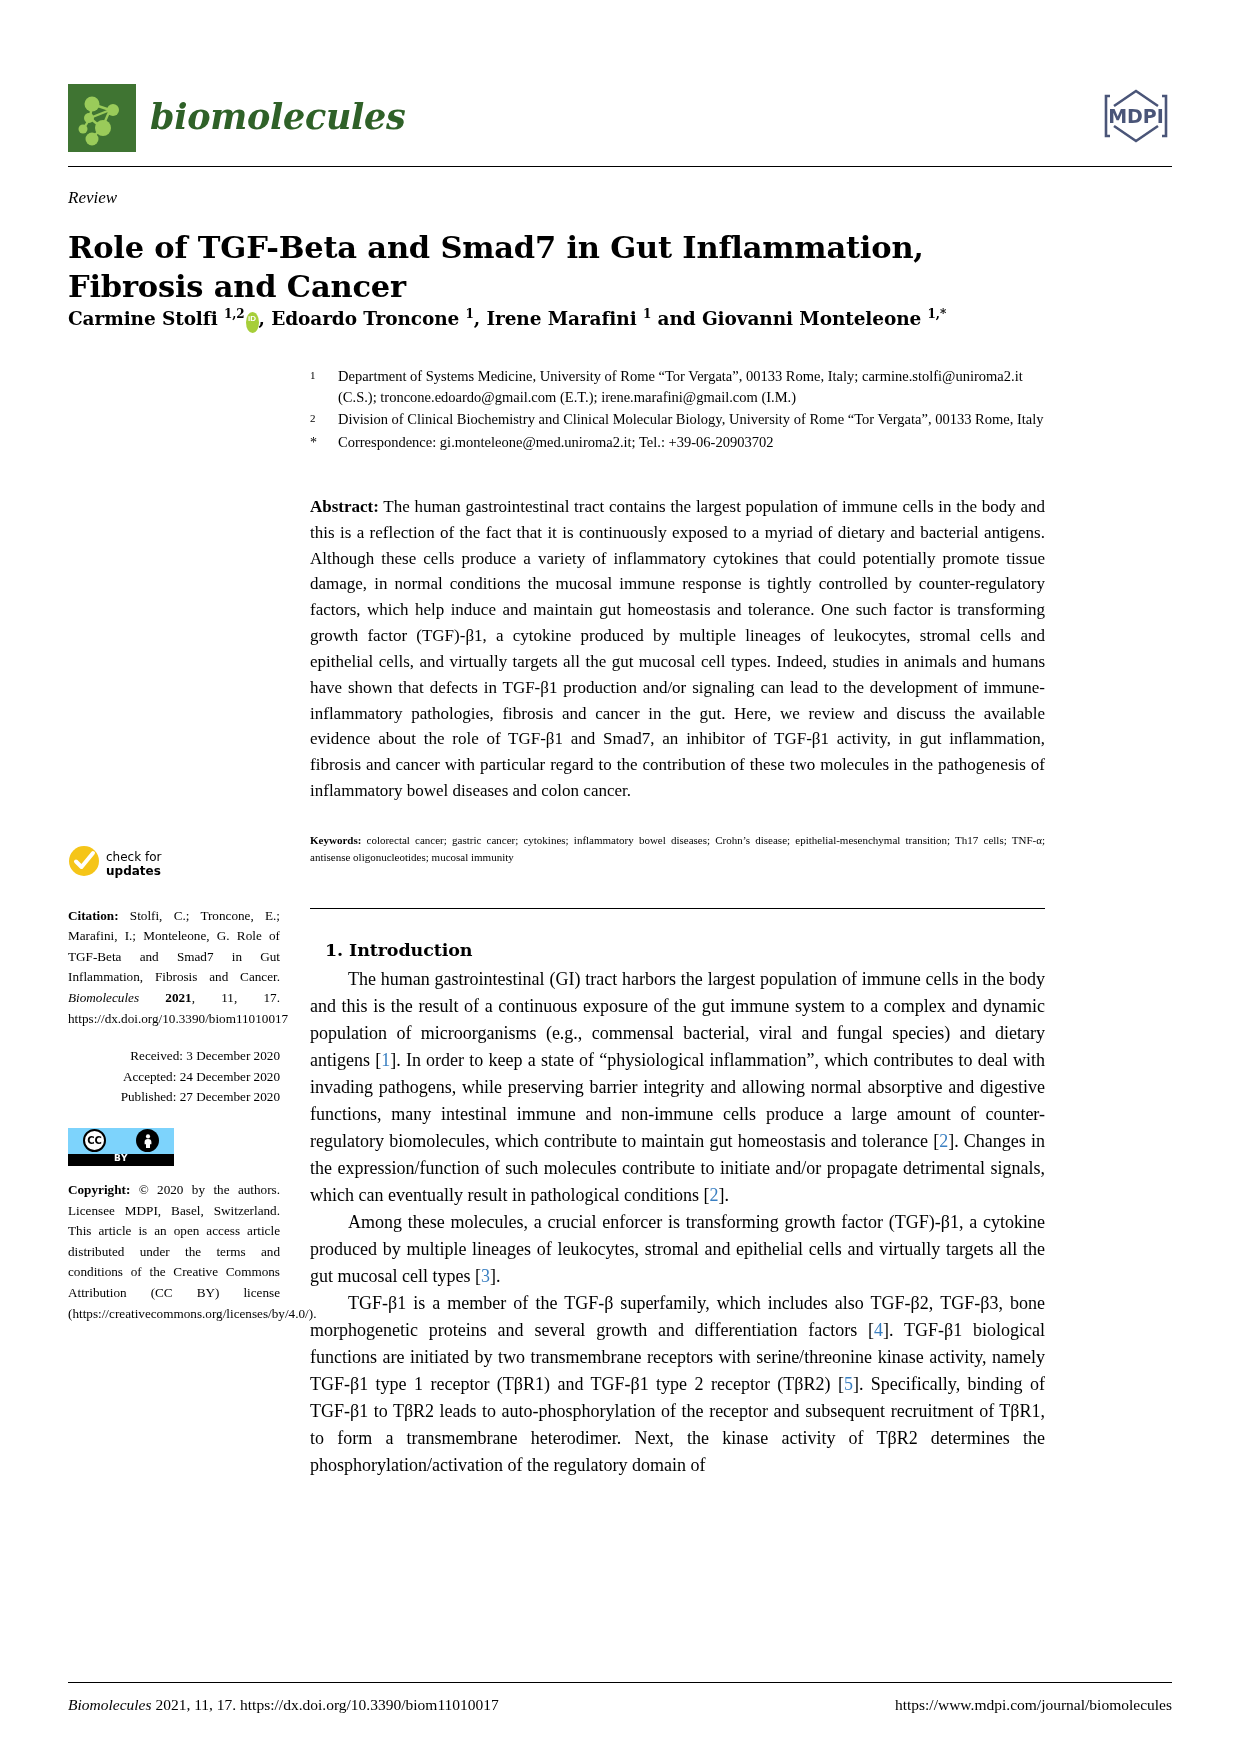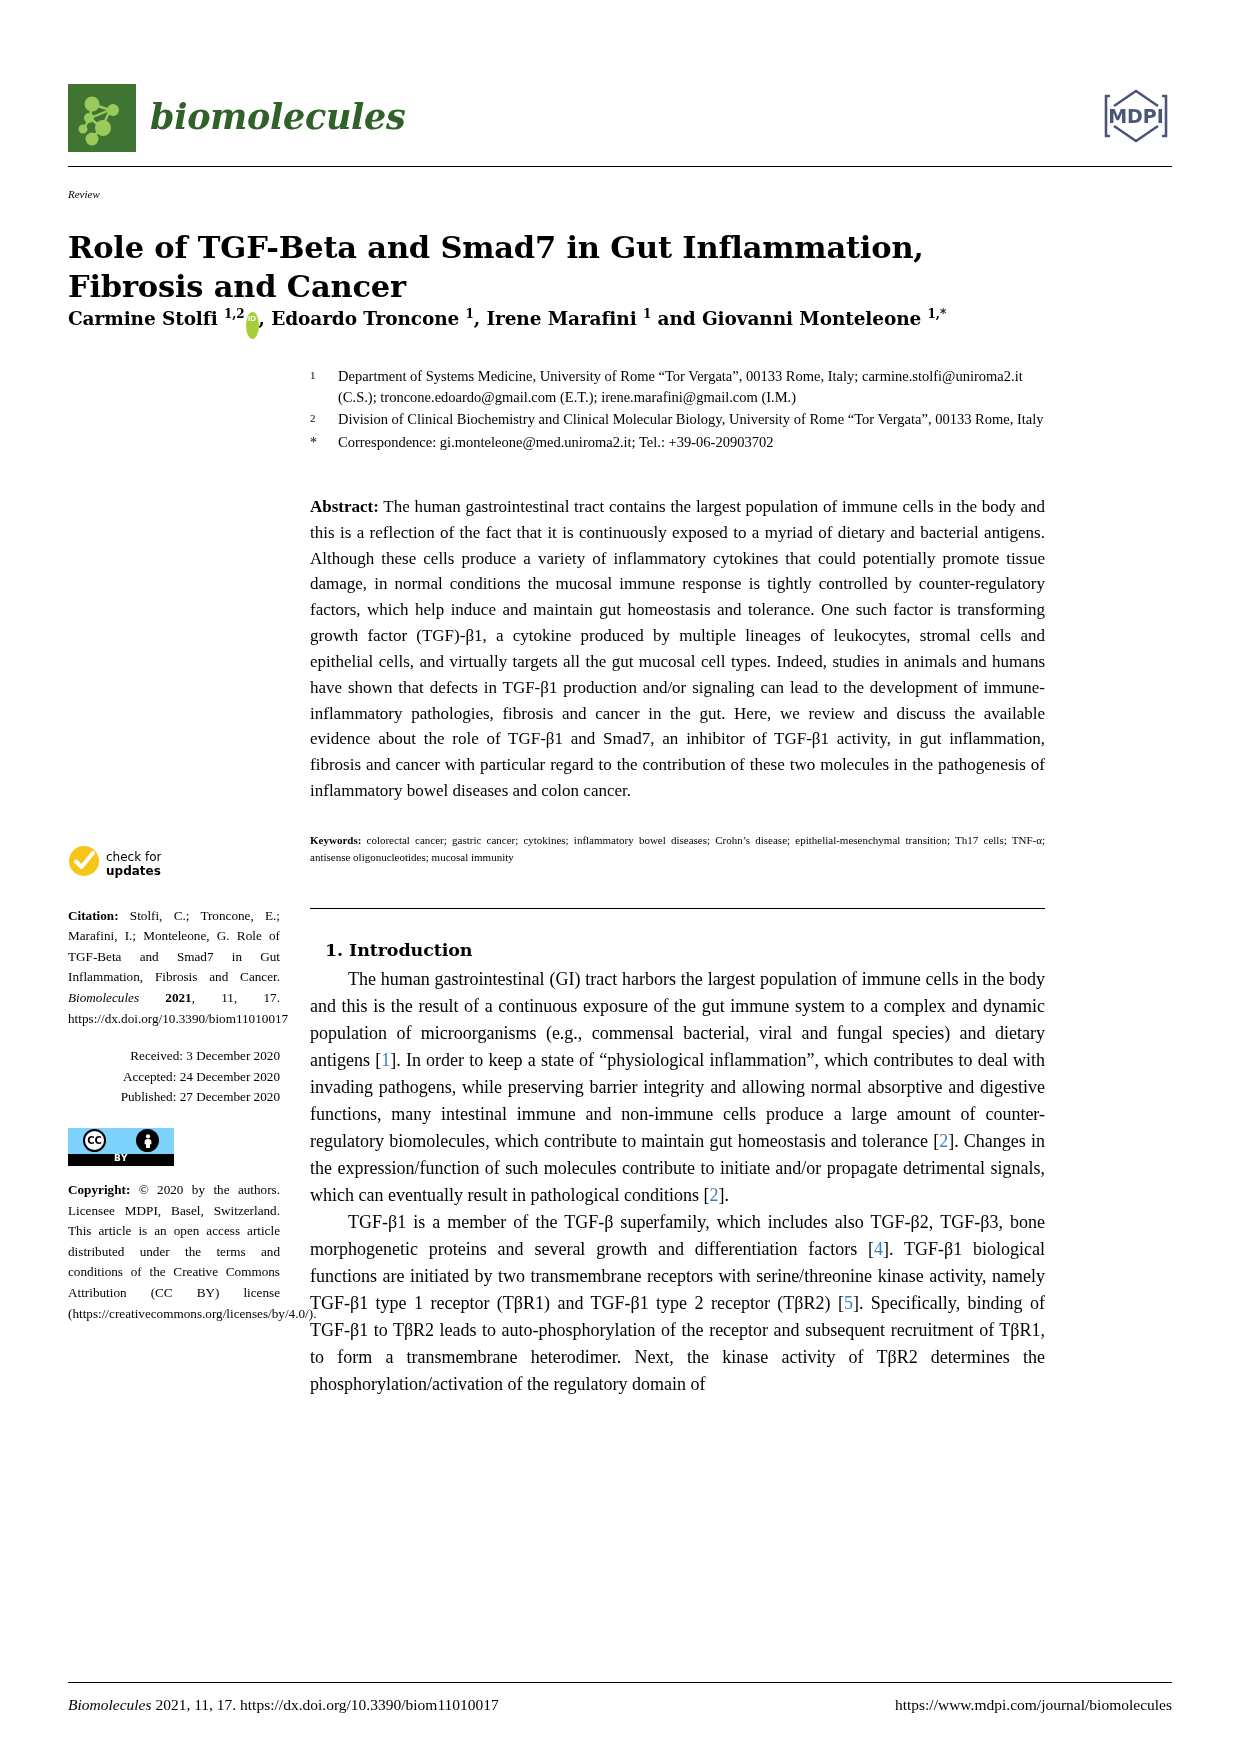--- a/index.html
+++ b/index.html
@@ -64,21 +64,21 @@
     width: 1104px;
     height: 1px;
     background: #000;
   }
 
   
   .article-type {
     position: absolute;
     left: 68px; top: 188px;
     font-style: italic;
-    font-size: 11px;
+    font-size: 17px;
   }
   .article-title {
     position: absolute;
     left: 68px; top: 208px;
     width: 1000px;
     font-family: "DejaVu Serif", "Liberation Serif", serif;
     font-weight: bold;
     font-size: 30.5px;
     line-height: 1.28;
     letter-spacing: -0.2px;
@@ -88,21 +88,21 @@
     left: 68px; top: 307px;
     width: 1010px;
     font-size: 18.5px;
     font-weight: bold;
     font-family: "DejaVu Serif", "Liberation Serif", serif;
     letter-spacing: -0.1px;
   }
   .authors sup { font-size: 12px; font-weight: bold; }
   .orcid {
     display: inline-block;
-    width: 13px; height: 27px;
+    width: 13px; height: 21px;
     border-radius: 50%;
     background: #a6ce39;
     color: #fff;
     font-size: 8px;
     font-weight: bold;
     text-align: center;
     line-height: 13px;
     font-family: "Liberation Sans", sans-serif;
     vertical-align: 4px;
     margin-left: 1px;
@@ -367,20 +367,21 @@
     </div>
 
     <div class="side-block">
       <b>Copyright:</b><span> © 2020 by the authors. Licensee MDPI, Basel, Switzerland. This article is an open access article distributed under the terms and conditions of the Creative Commons Attribution (CC BY) license (https://creativecommons.org/licenses/by/4.0/).</span>
     </div>
   </div>
 
   <div class="body-col">
     <h2 class="sec-title">1. Introduction</h2>
     <p class="body-p">The human gastrointestinal (GI) tract harbors the largest population of immune cells in the body and this is the result of a continuous exposure of the gut immune system to a complex and dynamic population of microorganisms (e.g., commensal bacterial, viral and fungal species) and dietary antigens [<span class="cite">1</span>].  In order to keep a state of “physiological inflammation”, which contributes to deal with invading pathogens, while preserving barrier integrity and allowing normal absorptive and digestive functions, many intestinal immune and non-immune cells produce a large amount of counter-regulatory biomolecules, which contribute to maintain gut homeostasis and tolerance [<span class="cite">2</span>].  Changes in the expression/function of such molecules contribute to initiate and/or propagate detrimental signals, which can eventually result in pathological conditions [<span class="cite">2</span>].</p>
+    <p class="body-p">Among these molecules, a crucial enforcer is transforming growth factor (TGF)-β1, a cytokine produced by multiple lineages of leukocytes, stromal and epithelial cells and virtually targets all the gut mucosal cell types [<span class="cite">3</span>].</p>
     <p class="body-p">TGF-β1 is a member of the TGF-β superfamily, which includes also TGF-β2, TGF-β3, bone morphogenetic proteins and several growth and differentiation factors [<span class="cite">4</span>].  TGF-β1 biological functions are initiated by two transmembrane receptors with serine/threonine kinase activity, namely TGF-β1 type 1 receptor (TβR1) and TGF-β1 type 2 receptor (TβR2) [<span class="cite">5</span>].  Specifically, binding of TGF-β1 to TβR2 leads to auto-phosphorylation of the receptor and subsequent recruitment of TβR1, to form a transmembrane heterodimer.  Next, the kinase activity of TβR2 determines the phosphorylation/activation of the regulatory domain of</p>
   </div>
 
   <div class="footer-rule"></div>
   <div class="footer">
     <div><i>Biomolecules</i><span> 2021, 11, 17. https://dx.doi.org/10.3390/biom11010017</span></div>
     <div>https://www.mdpi.com/journal/biomolecules</div>
   </div>
 
 </div>

